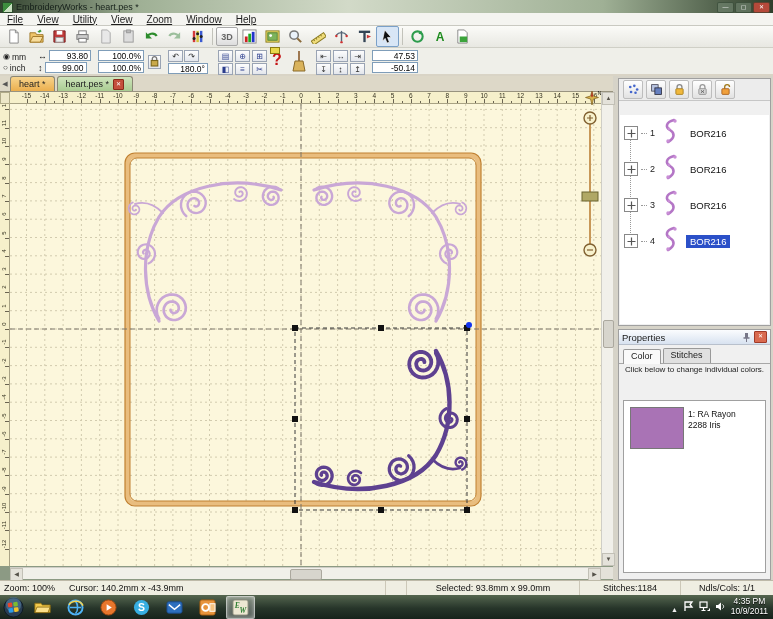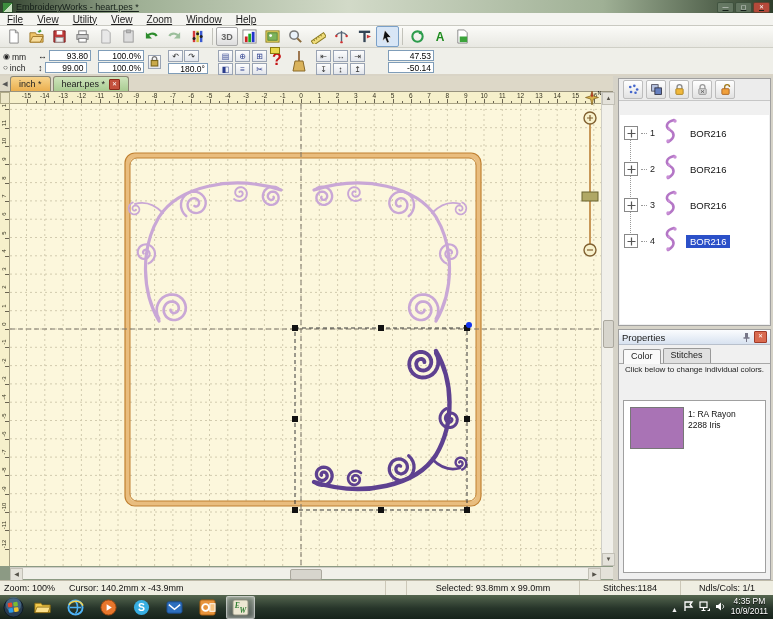--- a/index.html
+++ b/index.html
@@ -2,21 +2,21 @@
 <html><head>
 <meta charset="utf-8">
 <style>
   html,body{margin:0;padding:0;background:#2A3828;font-family:"Liberation Sans",sans-serif;}
   #app{position:relative;width:773px;height:619px;overflow:hidden;background:#8C9A84;}
   .abs{position:absolute;box-sizing:border-box;}
 
   
   .titlebar{left:0;top:0;width:773px;height:14px;display:flex;align-items:center;
     background:linear-gradient(90deg,#33432F,#9FB095 18%,#D2DAC8 45%,#9FB095 78%,#2E3E2B);
-    font-size:9px;color:#16201A;text-decoration:underline;}
+    font-size:9px;color:#16201A;}
   .app-ico{width:9px;height:9px;margin:0 3px 0 2px;background:linear-gradient(135deg,#3E8C3E 50%,#C8E0C0 50%);border:1px solid #2A4A2A;}
   .win-btns{margin-left:auto;display:flex;gap:1px;padding-right:3px;}
   .win-btn{width:15px;height:9px;font-size:6px;line-height:8px;text-align:center;color:#fff;
     background:rgba(120,140,120,.55);border:1px solid rgba(40,60,40,.6);border-radius:2px;}
   .win-btn.close{background:#B5493A;}
 
   
   .menubar{left:0;top:13px;width:773px;height:13px;background:#F4F4F0;border-bottom:1px solid #C9C9C1;
     display:flex;align-items:center;font-size:10px;color:#1d1d1d;text-decoration:underline;}
   .menu-item{padding:0 7px;}
@@ -342,32 +342,32 @@
         </svg>
     </div>
     <div class="t2" style="left:316px;top:2px;display:grid;grid-template-columns:repeat(3,16px);gap:1px;">
       <button class="mini dark">⇤</button>
       <button class="mini dark">↔</button>
       <button class="mini dark">⇥</button>
       <button class="mini dark">↧</button>
       <button class="mini dark">↨</button>
       <button class="mini dark">↥</button>
     </div>
-    <div class="t2" style="left:388px;top:2px;">
+    <div class="t2" style="left:372px;top:2px;">
       <input class="fld" style="width: 46px; margin-bottom: 1px; display: block;" readonly="" value="47.53">
       <input class="fld" style="width: 46px; display: block;" readonly="" value="-50.14">
     </div>
   </div>
 
   <div class="abs gutter"></div>
 
   <div class="abs tabbar" id="tabbar">
     <div class="tab-scroll">◀</div>
   <div class="tab t0">
-        <span>inch *</span>
+        <span>heart *</span>
       </div>
       <div class="tab active">
         <span>heart.pes *</span>
         <span class="tab-close">✕</span>
       </div>
     </div>
 
   <div class="abs corner-box"></div>
   <div class="abs hruler" id="hruler">
       <div class="tick" style="left: 16.5px; height: 4px;"></div>

